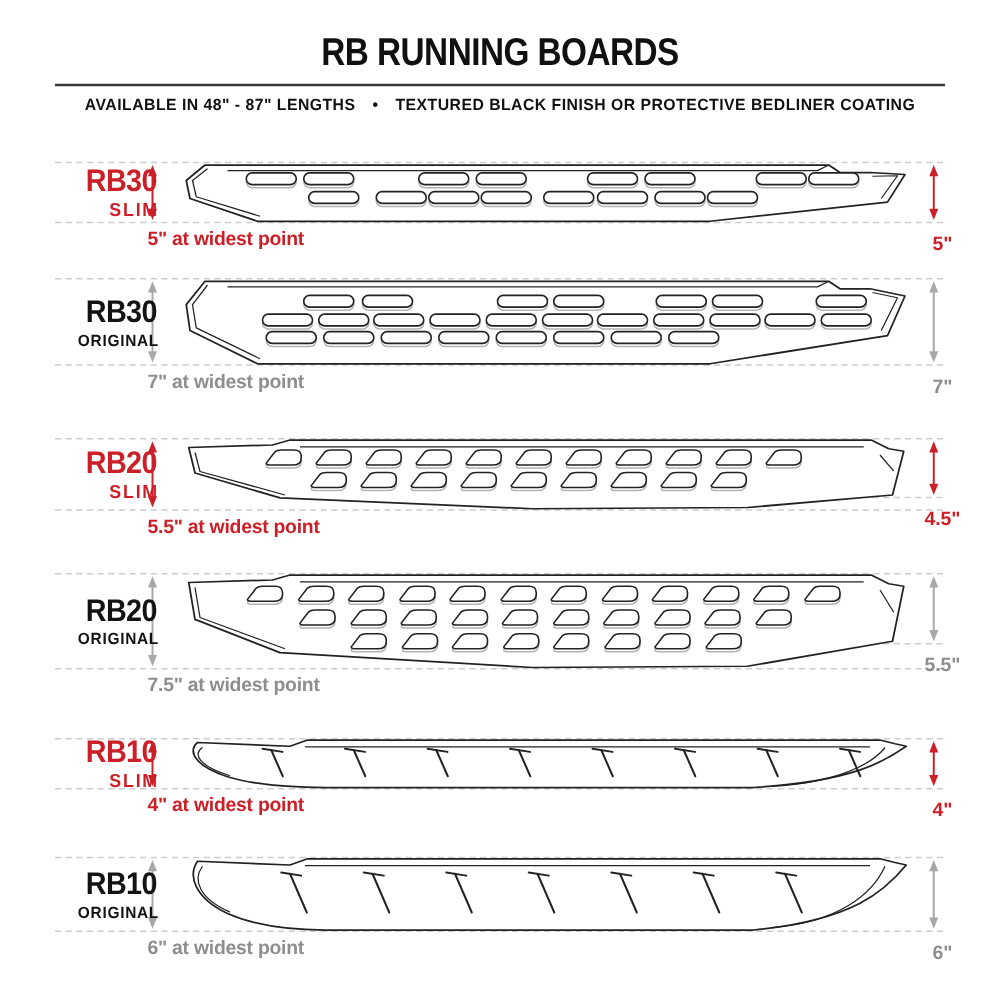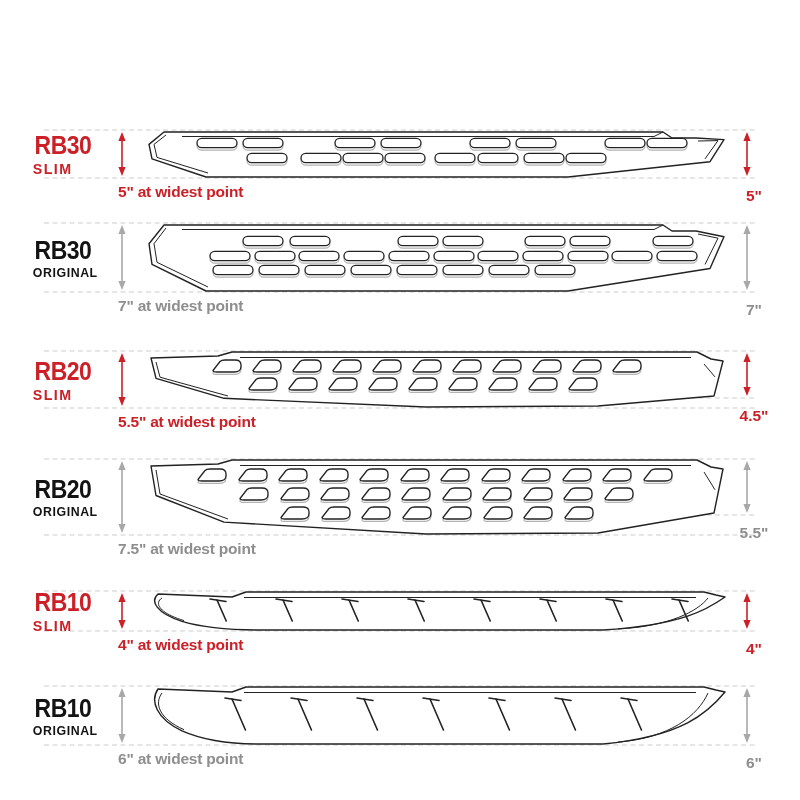--- a/index.html
+++ b/index.html
@@ -8,33 +8,42 @@
   
   .header{position:absolute;left:0;top:0;width:800px;text-align:center;}
   .title{margin-top:24px;font-size:31px;font-weight:700;color:#111;letter-spacing:-0.5px;
          transform:scaleX(0.86);transform-origin:center;white-space:nowrap;}
   .divider{height:2px;background:#3a3a3a;margin:7px 44px 0 44px;}
   .subtitle{margin-top:7px;display:flex;justify-content:center;align-items:center;gap:14px;
             font-size:13px;font-weight:700;color:#111;letter-spacing:0.4px;white-space:nowrap;
             transform:scaleX(0.97);transform-origin:center;}
   
   #diagram-svg{position:absolute;left:0;top:0;}
-  .rowlabel{position:absolute;left:30px;width:112px;text-align:left;transform:translateY(-50%);
+  .rowlabel{position:absolute;left:18px;width:112px;text-align:right;transform:translateY(-50%);
             line-height:1;}
   .model{font-size:25px;font-weight:800;letter-spacing:-0.5px;transform:scaleX(0.92);transform-origin:center;}
   .variant{font-weight:700;margin-top:3px;transform:scaleX(0.95);transform-origin:center;}
   .v-slim{font-size:15px;letter-spacing:1.5px;}
   .v-orig{font-size:13px;letter-spacing:0.6px;}
   .widest{position:absolute;left:118px;font-size:15.5px;font-weight:700;letter-spacing:-0.2px;white-space:nowrap;}
   .rdim{position:absolute;left:720px;width:68px;text-align:center;font-size:15.5px;font-weight:700;}
 </style>
 </head>
 <body>
 
 <div class="stage">
+  <div class="header">
+    <div class="title">RB RUNNING BOARDS</div>
+    <div class="divider"></div>
+    <div class="subtitle">
+      <span>AVAILABLE IN 48" - 87" LENGTHS</span>
+      <span>•</span>
+      <span>TEXTURED BLACK FINISH OR PROTECTIVE BEDLINER COATING</span>
+    </div>
+  </div>
 
   <svg id="diagram-svg" width="800" height="800" viewBox="0 0 800 800">
       <line x1="44" y1="130" x2="757" y2="130" stroke="#cdcdcd" stroke-width="1.2" stroke-dasharray="5 3.5"></line>
       <line x1="44" y1="178" x2="757" y2="178" stroke="#cdcdcd" stroke-width="1.2" stroke-dasharray="5 3.5"></line>
       <g transform="translate(148,130)">
         <path d="M16,2 L515,2 L524,8 L548,8 L576,9.6 L562,31.7 L420,47 L58,47 L4,28.8 L1,14.4 Z" fill="#fff" stroke="#222222" stroke-width="1.4" stroke-linejoin="round"></path>
         <path d="M34,6.5 L506,6.5 L515,2" fill="none" stroke="#222222" stroke-width="1" stroke-linejoin="round"></path>
         <path d="M18,5 L6,14.4 L9,27.4 L60,43" fill="none" stroke="#222222" stroke-width="1" stroke-linejoin="round"></path>
         <path d="M550,11 L570,10.6 L557,28.8" fill="none" stroke="#222222" stroke-width="1" stroke-linejoin="round"></path>
         <rect x="49" y="10.700000000000001" width="40" height="9.4" rx="4.7" fill="none" stroke="#b3b3b3" stroke-width="1.2"></rect>

